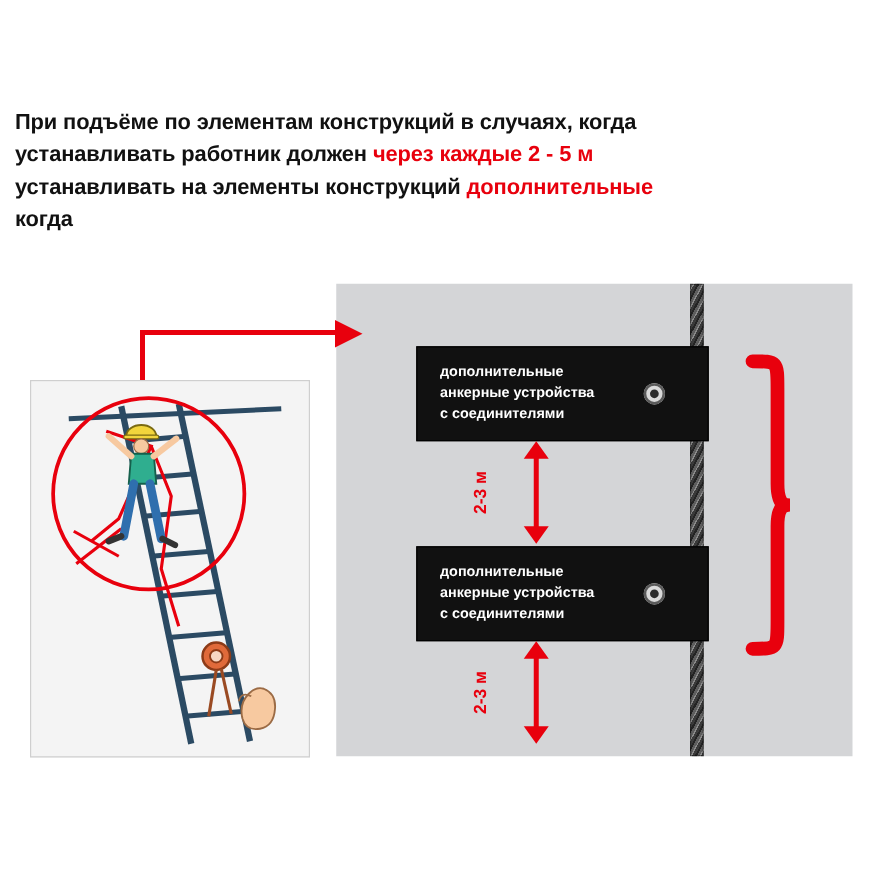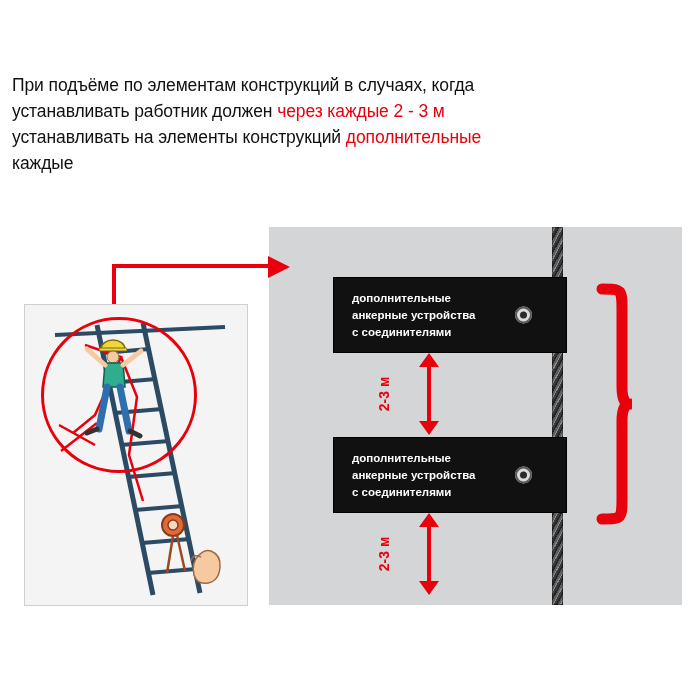--- a/index.html
+++ b/index.html
@@ -12,24 +12,24 @@
     height: 700px;
     position: relative;
     font-family: "Liberation Sans", sans-serif;
     overflow: hidden;
   }
 
   
   #heading {
     position: absolute;
     left: 12px;
-    top: 72px;
+    top: 84px;
     width: 678px;
     font-size: 17.5px;
-    font-weight: normal;
+    font-weight: bold;
     line-height: 26px;
     color: #111111;
     letter-spacing: -0.1px;
   }
   #heading .hl {
     color: #e8000d;
   }
 
   
   #panel {
@@ -185,27 +185,27 @@
   }
 </style>
 </head>
 <body>
 
 <div id="heading">
   <div>
     <span>При подъёме по элементам конструкций в случаях, когда</span>
   </div>
   <div>
-    <span>устанавливать работник должен </span><span class="hl">через каждые 2 - 3 м</span>
+    <span>устанавливать работник должен </span><span class="hl">через каждые 2 - 5 м</span>
   </div>
   <div>
     <span>устанавливать на элементы конструкций </span><span class="hl">дополнительные</span>
   </div>
   <div>
-    <span>каждые</span>
+    <span>когда</span>
   </div>
 </div>
 
 <div id="panel"></div>
 
 <div class="rope"></div>
 
 <div class="plate" id="plate1">
   <div class="plate-text">дополнительные
 анкерные устройства

